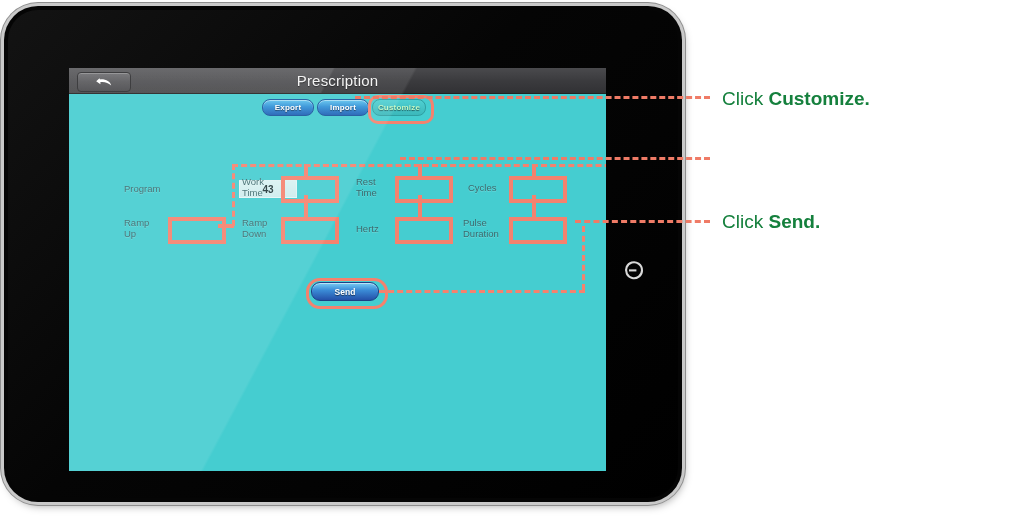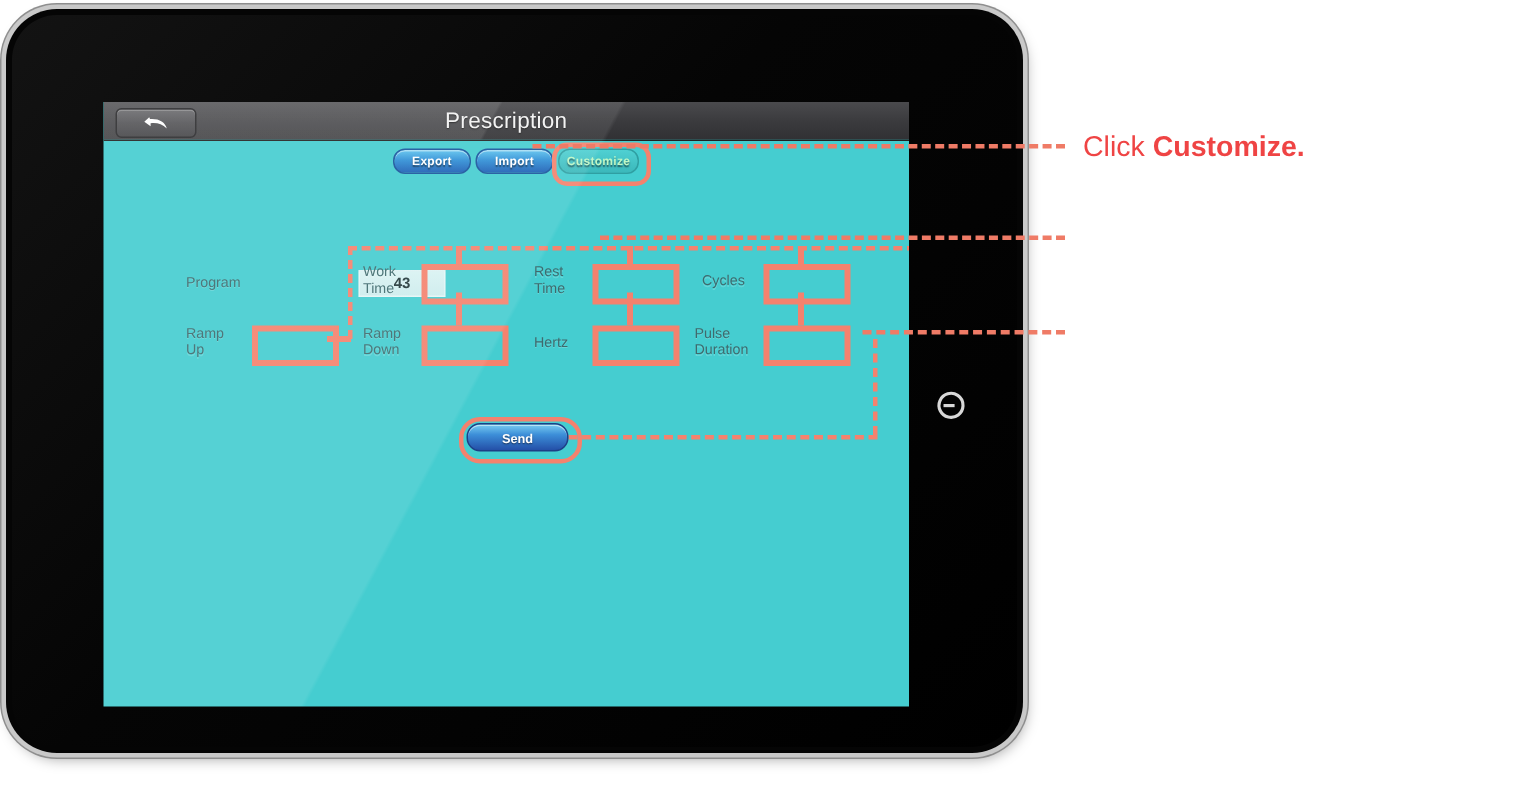--- a/index.html
+++ b/index.html
@@ -132,21 +132,21 @@
   .dash-h{position:absolute;height:0;border-top:3px dashed #f4826e;}
   .dash-v{position:absolute;width:0;border-left:3px dashed #f4826e;}
 
   
   .callout-line{
     position:absolute;height:0;border-top:3px dashed #ef7b66;
   }
 
   
   .anno{
-    position:absolute;color:#ef4444;font-size:19px;
+    position:absolute;color:#15803d;font-size:19px;
     font-family:"Liberation Sans", sans-serif;white-space:nowrap;
   }
   .anno b{font-weight:bold;}
 </style>
 </head>
 <body>
 
 <div id="stage">
 
   <div class="tablet">
@@ -229,14 +229,17 @@
     </div>
   </div>
 
   <div class="callout-line" style="left:355px;top:96px;width:355px;"></div>
   <div class="callout-line" style="left:400px;top:157px;width:310px;"></div>
   <div class="callout-line" style="left:575px;top:220px;width:135px;"></div>
 
   <div class="anno" style="left:722px;top:88px;">
     <span>Click </span><b>Customize.</b>
   </div>
+  <div class="anno" style="left:722px;top:211px;">
+    <span>Click </span><b>Send.</b>
+  </div>
 
 </div>
 
 </body></html>

